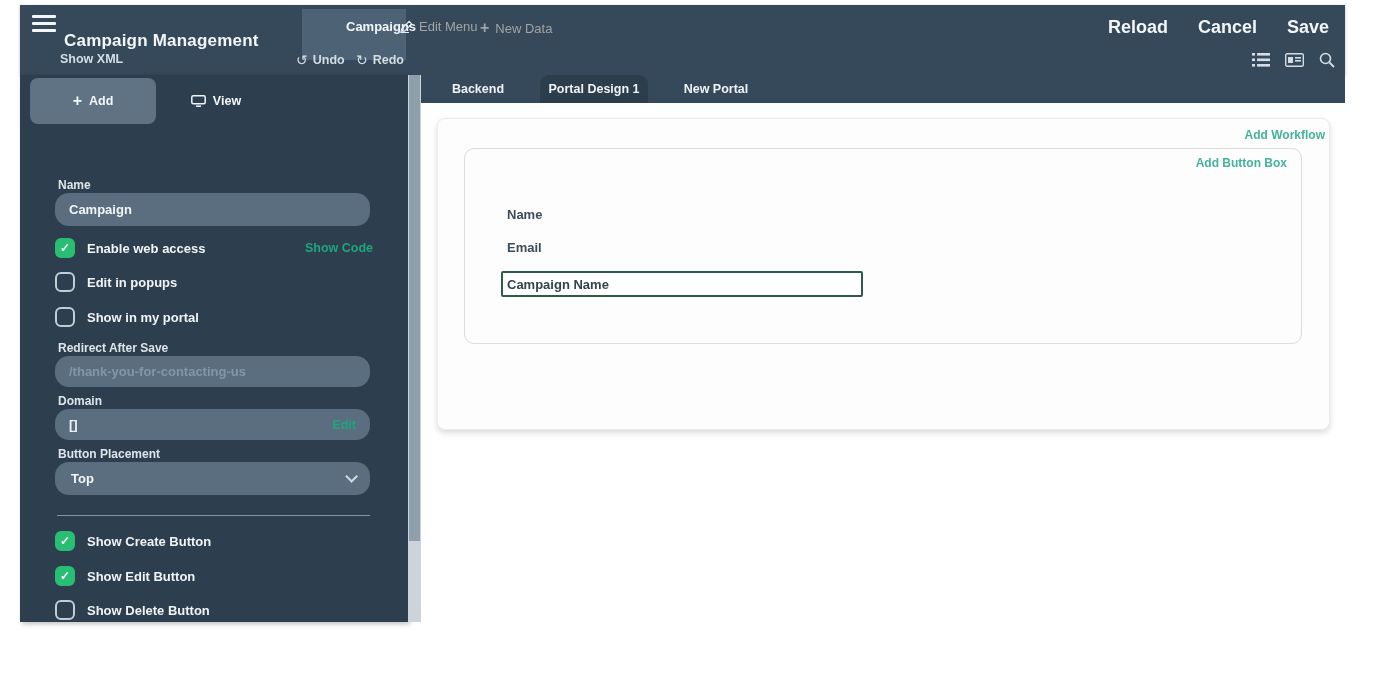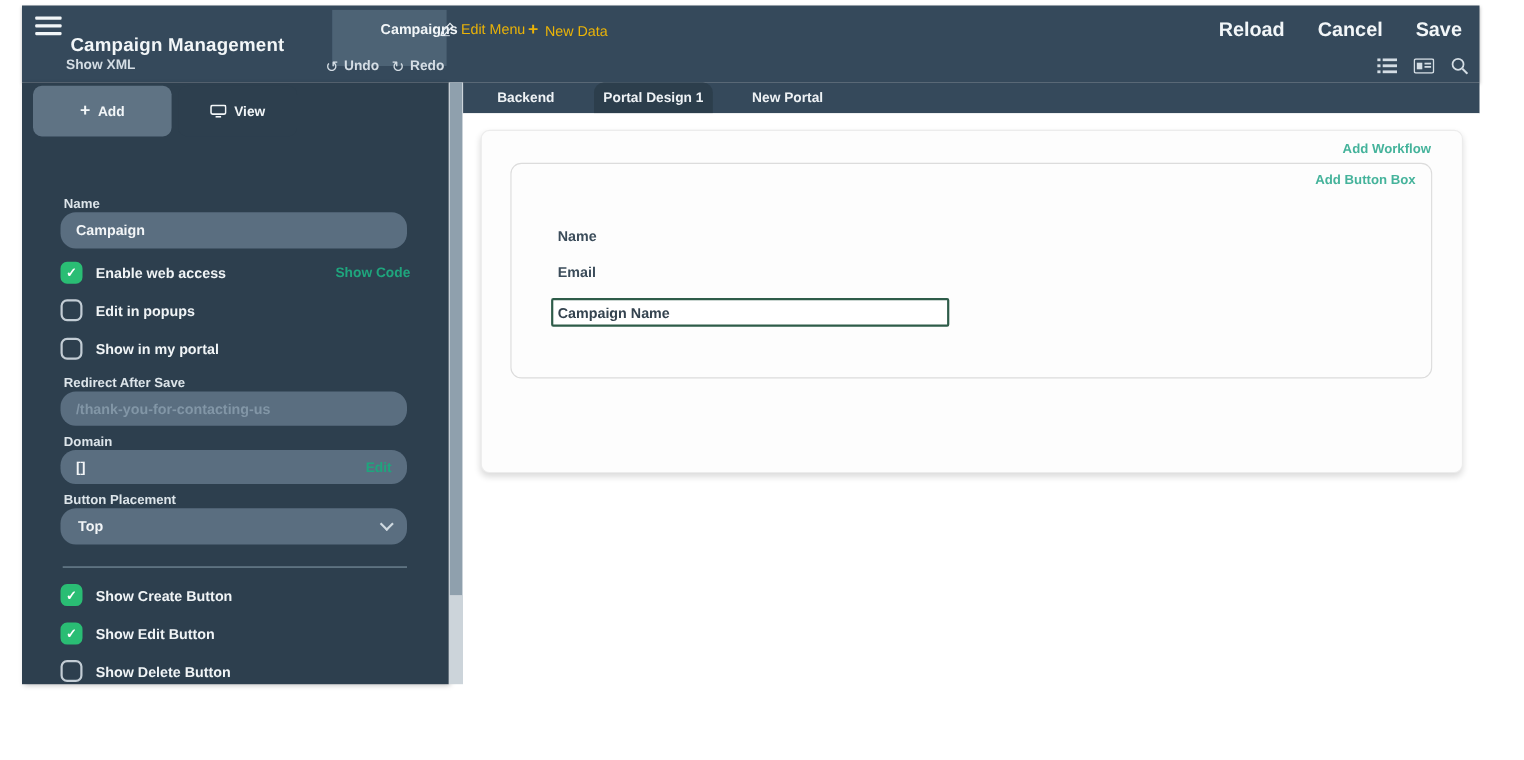--- a/index.html
+++ b/index.html
@@ -7,21 +7,21 @@
   #stage { position:relative; width:1385px; height:691px; overflow:hidden; background:#ffffff; }
 
   
   #app-header { position:absolute; left:20px; top:5px; width:1325px; height:70px;
     background:#35495b; box-shadow:0 1px 3px rgba(0,0,0,.25); }
   .hamburger { position:absolute; left:12px; top:10px; width:24px; height:18px; cursor:pointer; }
   .hamburger span { display:block; height:3px; background:#f2f6f8; margin-bottom:4px; border-radius:1px; }
   .app-title { position:absolute; left:44px; top:26px; color:#f2f6f8; font-size:17px; font-weight:bold; letter-spacing:.2px; }
   .campaigns-hl { position:absolute; left:282px; top:4px; width:104px; height:51px;
     background:#4d6375; color:#f2f6f8; font-size:13px; font-weight:bold; text-align:center; padding-top:10px; cursor:pointer;padding-left:44px; }
-  .hdr-item { position:absolute; top:14px; color:#eab308; font-size:13px; display:flex; align-items:center; gap:6px; cursor:pointer;text-align:center; }
+  .hdr-item { position:absolute; top:14px; color:#a3a3a3; font-size:13px; display:flex; align-items:center; gap:6px; cursor:pointer;text-align:center; }
   .hdr-actions { position:absolute; right:16px; top:12px; display:flex; gap:30px; }
   .hdr-actions span { color:#f2f6f8; font-size:18px; font-weight:bold; cursor:pointer; }
   .subrow-item { position:absolute; top:47px; color:#d4dde4; font-size:12.5px; font-weight:bold; display:flex; align-items:center; gap:5px; cursor:pointer; }
   .glyph { font-size:14px; font-weight:normal; }
   .view-icons { position:absolute; right:10px; top:47px; display:flex; gap:15px; align-items:center; }
   .view-icons .vicon { cursor:pointer; display:inline-flex; }
 
   
   #sidebar { position:absolute; left:20px; top:75px; width:388px; height:547px;
     background:#2d3f4e; box-shadow:2px 2px 5px rgba(0,0,0,.25); color:#f0f4f6; }
@@ -219,21 +219,21 @@
   </div>
 
   <div id="main-tabbar">
     <div class="mtab" style="left:9px; width:96px;">Backend Design</div>
     <div class="mtab active" style="left:119px; width:108px;">Portal Design 1</div>
     <div class="mtab" style="left:241px; width:108px;">New Portal Design</div>
   </div>
 
   <div id="main-area">
     <div id="outer-card" style="left:16px; top:15px;">
-      <a class="add-link" style="right:28px; top:9px;">Add Workflow</a>
+      <a class="add-link" style="right:4px; top:9px;">Add Workflow</a>
 
       <div id="inner-card">
         <a class="add-link" style="right:14px; top:7px;">Add Button Box</a>
 
         <div class="form-lbl" style="top:58px;">Name</div>
         <div class="form-lbl" style="top:91px;">Email</div>
         <input id="campaign-input" value="Campaign Name" style="">
       </div>
     </div>
   </div>

